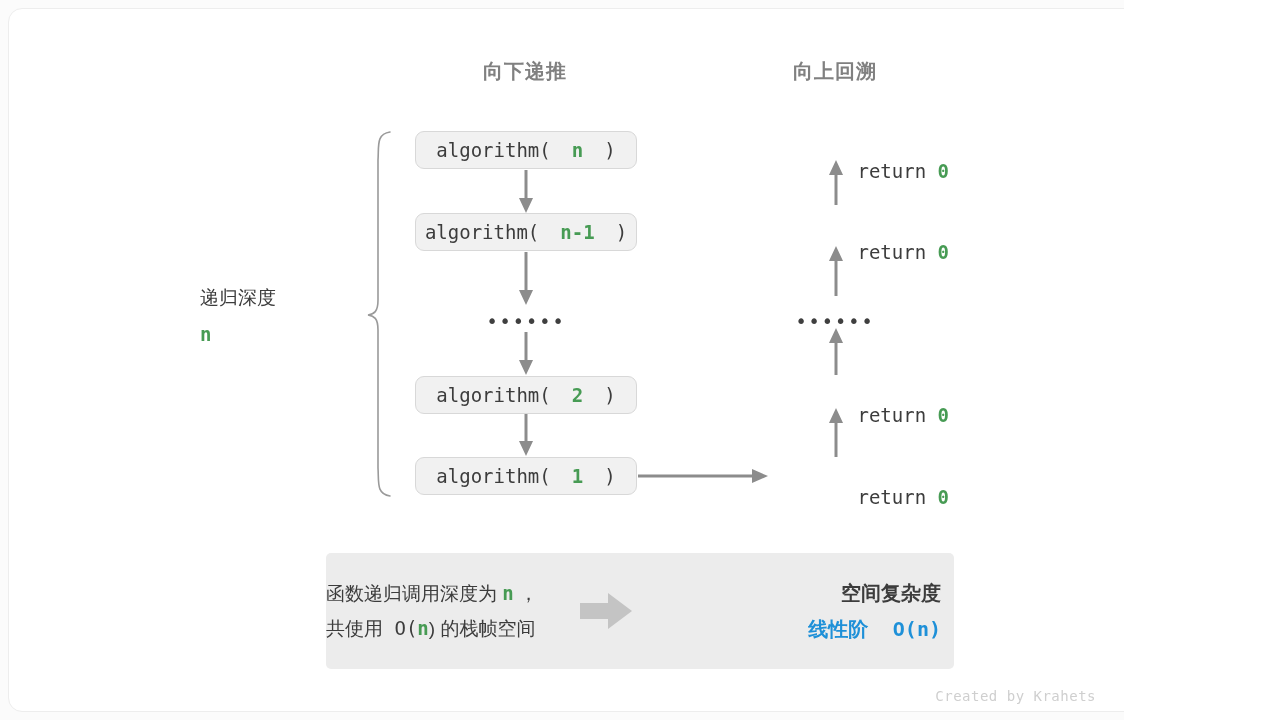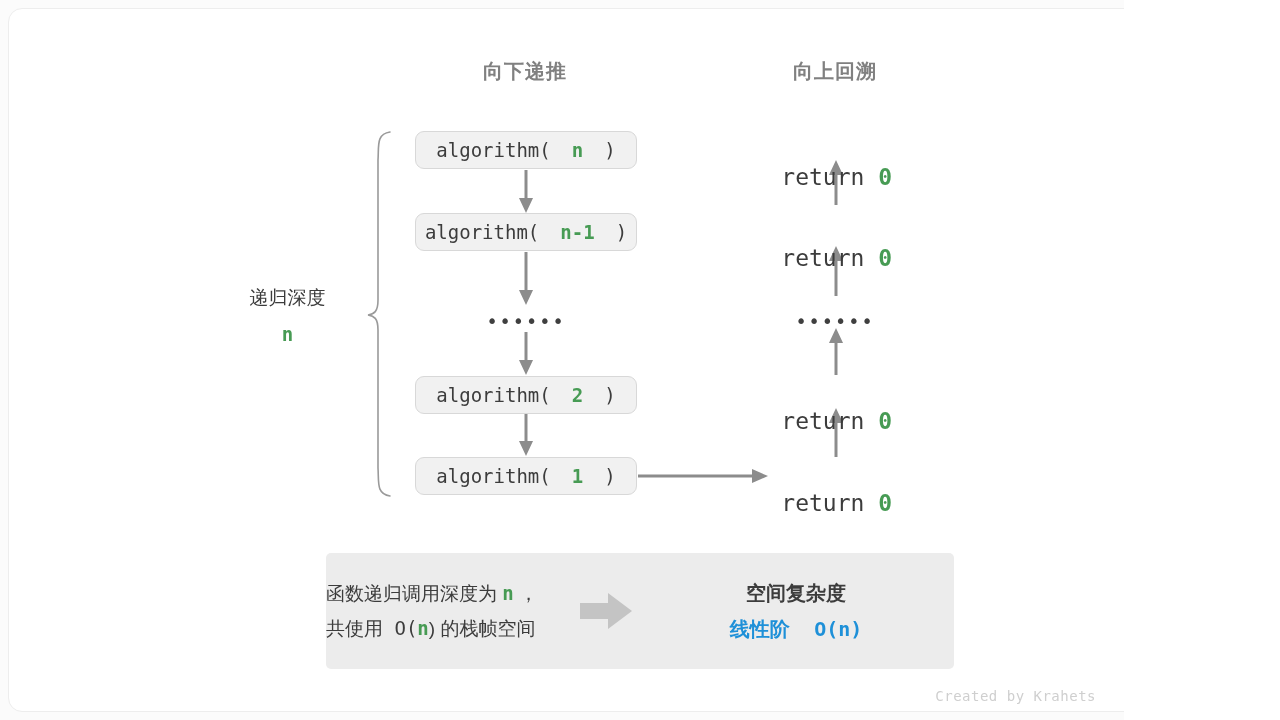--- a/index.html
+++ b/index.html
@@ -61,25 +61,25 @@
     font-size: 19px;
     color: #3c3c3c;
     white-space: pre;
     gap: 21px;
   }
   .call-box .arg { color: #479b54; font-weight: bold; }
 
   
   .ret-label {
     position: absolute;
-    left: 709px;
+    left: 749px;
     width: 200px;
-    text-align: center;
-    font-family: "DejaVu Sans Mono", "Liberation Mono", monospace;
-    font-size: 23px;
+    text-align: right;
+    font-family: "DejaVu Sans Mono", "Liberation Mono", monospace;
+    font-size: 19px;
     color: #3c3c3c;
     white-space: pre;
   }
   .ret-label .zero { color: #479b54; font-weight: bold; }
 
   
   .dots {
     position: absolute;
     width: 200px;
     text-align: center;
@@ -112,21 +112,21 @@
     line-height: 30px;
     white-space: nowrap;
   }
 
   
   #depth-label {
     position: absolute;
     left: 200px;
     top: 280px;
     width: 175px;
-    text-align: center;
+    text-align: left;
     font-size: 19px;
     color: #3c3c3c;
     line-height: 36px;
   }
   #depth-label .nval {
     color: #479b54;
     font-weight: bold;
     font-family: "DejaVu Sans Mono", "Liberation Mono", monospace;
     font-size: 19px;
   }
@@ -161,22 +161,22 @@
   }
   #summary-arrow {
     flex: 0 0 auto;
     margin-left: 40px;
     margin-right: 28px;
     width: 56px;
     height: 40px;
   }
   #summary-right {
     flex: 1 1 auto;
-    text-align: center;
-    padding-right: 24px;
+    text-align: right;
+    padding-right: 13px;
     line-height: 36px;
   }
   #summary-right .title {
     display: block;
     font-size: 20px;
     font-weight: bold;
     color: #3c3c3c;
   }
   #summary-right .value {
     display: block;

